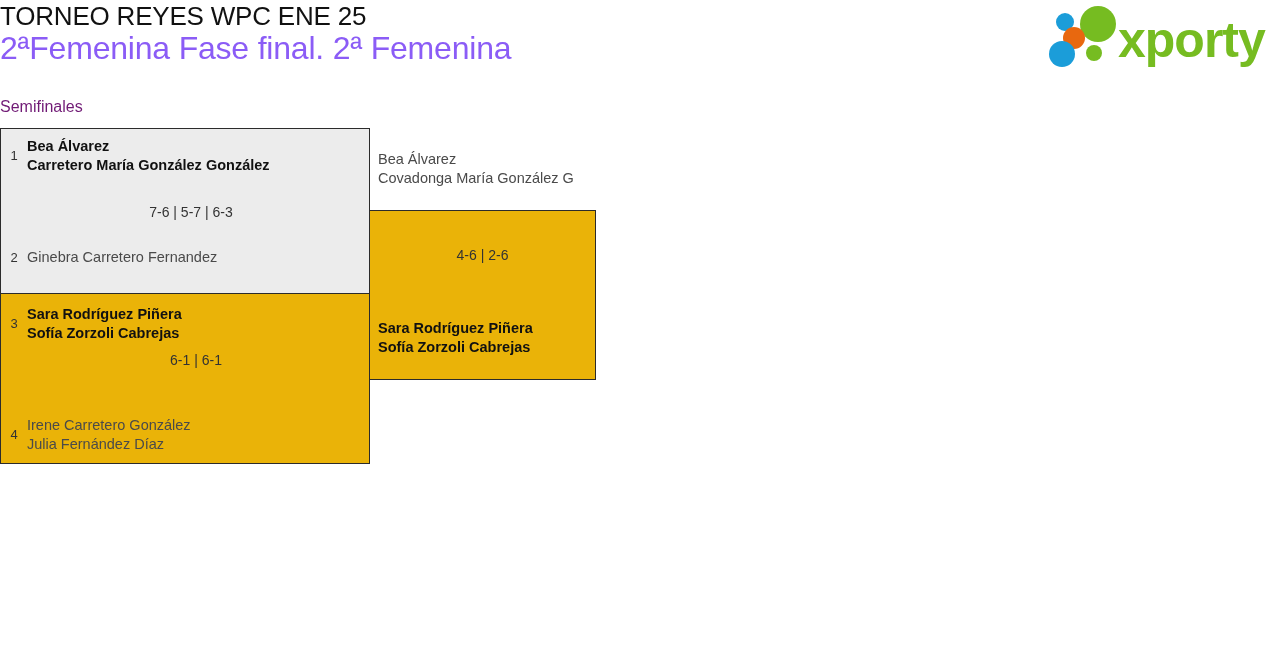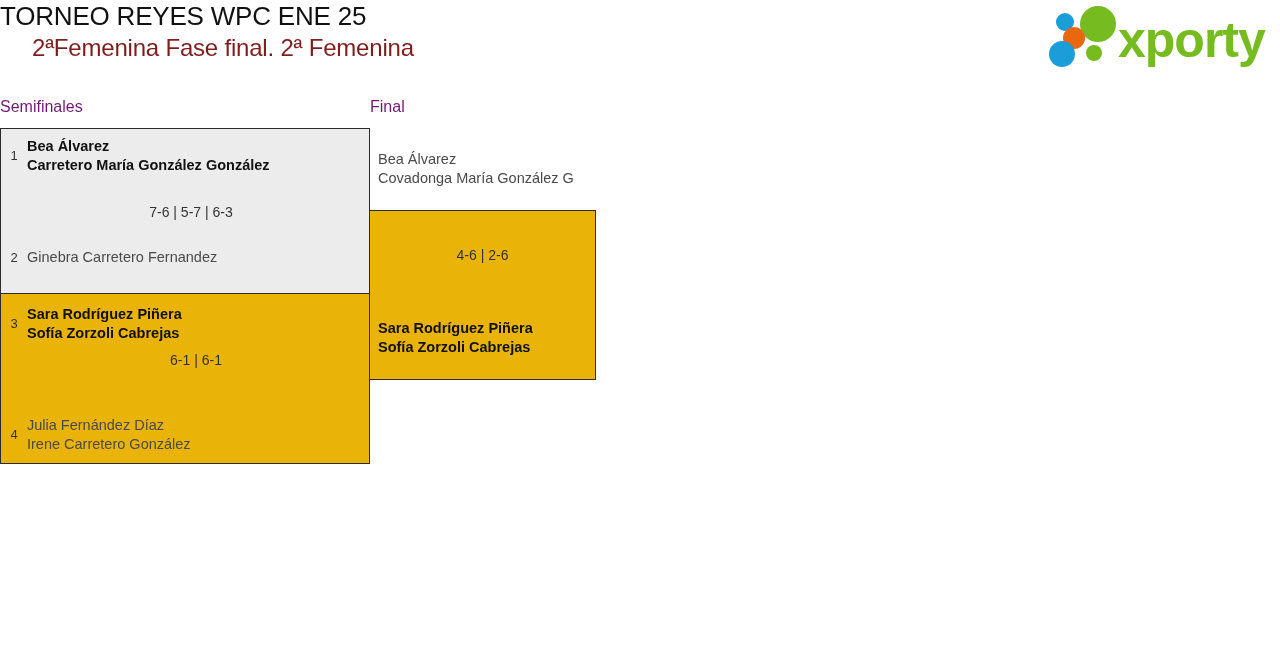--- a/index.html
+++ b/index.html
@@ -26,27 +26,26 @@
   }
   .title-line1 {
     font-size: 26px;
     line-height: 32px;
     font-weight: 400;
     letter-spacing: -0.2px;
     color: #111111;
     white-space: nowrap;
   }
   .title-line2 {
-    font-size: 24px;
+    font-size: 32px;
     line-height: 32px;
     font-weight: 400;
     letter-spacing: -0.2px;
-    color: #7f1d1d;
-    white-space: nowrap;
-    margin-left: 32px;
+    color: #8b5cf6;
+    white-space: nowrap;
   }
 
   
   .logo {
     position: absolute;
     right: 6px;
     top: 6px;
     width: 230px;
     height: 62px;
   }
@@ -175,21 +174,20 @@
       <circle cx="21" cy="16" r="9" fill="#1b9dd9"></circle>
       <circle cx="54" cy="18" r="18" fill="#76bc21"></circle>
       <circle cx="30" cy="32" r="11" fill="#e8680f"></circle>
       <circle cx="18" cy="48" r="13" fill="#1b9dd9"></circle>
       <circle cx="50" cy="47" r="8" fill="#76bc21"></circle>
       <text x="74" y="51" font-family="'Liberation Sans', sans-serif" font-size="50" font-weight="700" fill="#76bc21" letter-spacing="-1">xporty</text>
     </svg>
   </div>
 
   <div class="round-header r1">Semifinales</div>
-  <div class="round-header r2">Final</div>
 
   <div class="bracket">
 
     <div class="connector-v"></div>
 
     <div class="match sf1 highlight">
       <div class="team top winner">
         <div class="seed">1</div>
         <div class="players">
           <div class="player">Bea Álvarez</div>
@@ -210,22 +208,22 @@
         <div class="seed">3</div>
         <div class="players">
           <div class="player">Sara Rodríguez Piñera</div>
           <div class="player">Sofía Zorzoli Cabrejas</div>
         </div>
       </div>
       <div class="score">6-1 | 6-1</div>
       <div class="team bottom loser">
         <div class="seed">4</div>
         <div class="players">
+          <div class="player">Irene Carretero González</div>
           <div class="player">Julia Fernández Díaz</div>
-          <div class="player">Irene Carretero González</div>
         </div>
       </div>
     </div>
 
     <div class="fin-top-team">
       <div class="player">Bea Álvarez</div>
       <div class="player">Covadonga María González G</div>
     </div>
 
     <div class="match fin">

